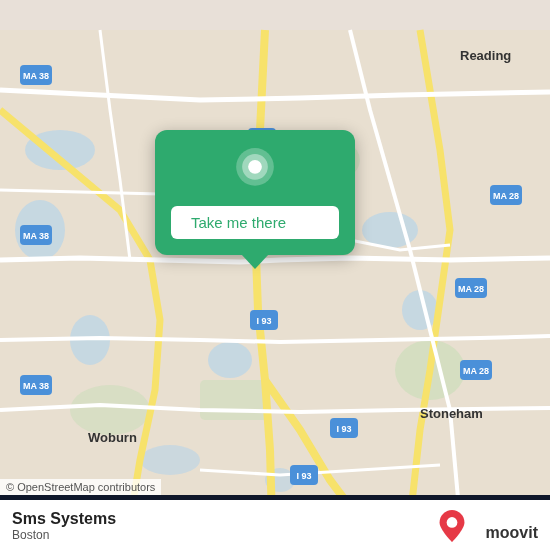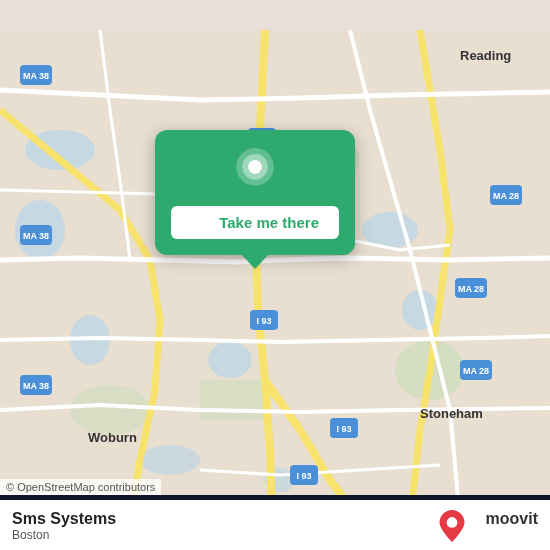--- a/index.html
+++ b/index.html
@@ -61,25 +61,25 @@
       height: 48px;
       margin-bottom: 10px;
     }
 
     #take-me-there-btn {
       background: white;
       color: #2eaa6e;
       border: none;
       border-radius: 6px;
       font-size: 15px;
-      font-weight: bold;
+      font-weight: normal;
       padding: 8px 20px;
       cursor: pointer;
       width: 100%;
-      text-align: right;
+      text-align: left;
     }
 
     
     #bottom-bar {
       position: absolute;
       bottom: 0;
       left: 0;
       width: 100%;
       background: white;
       padding: 10px 12px 8px;
@@ -114,21 +114,21 @@
       background: rgba(255,255,255,0.8);
       font-size: 11px;
       color: #555;
       padding: 2px 6px;
       z-index: 9;
     }
 
     
     #moovit-logo {
       display: flex;
-      align-items: flex-start;
+      align-items: flex-end;
       gap: 20px;
     }
 
     .moovit-text {
       font-size: 16px;
       font-weight: bold;
       color: #333;
     }
   </style>
 </head>

